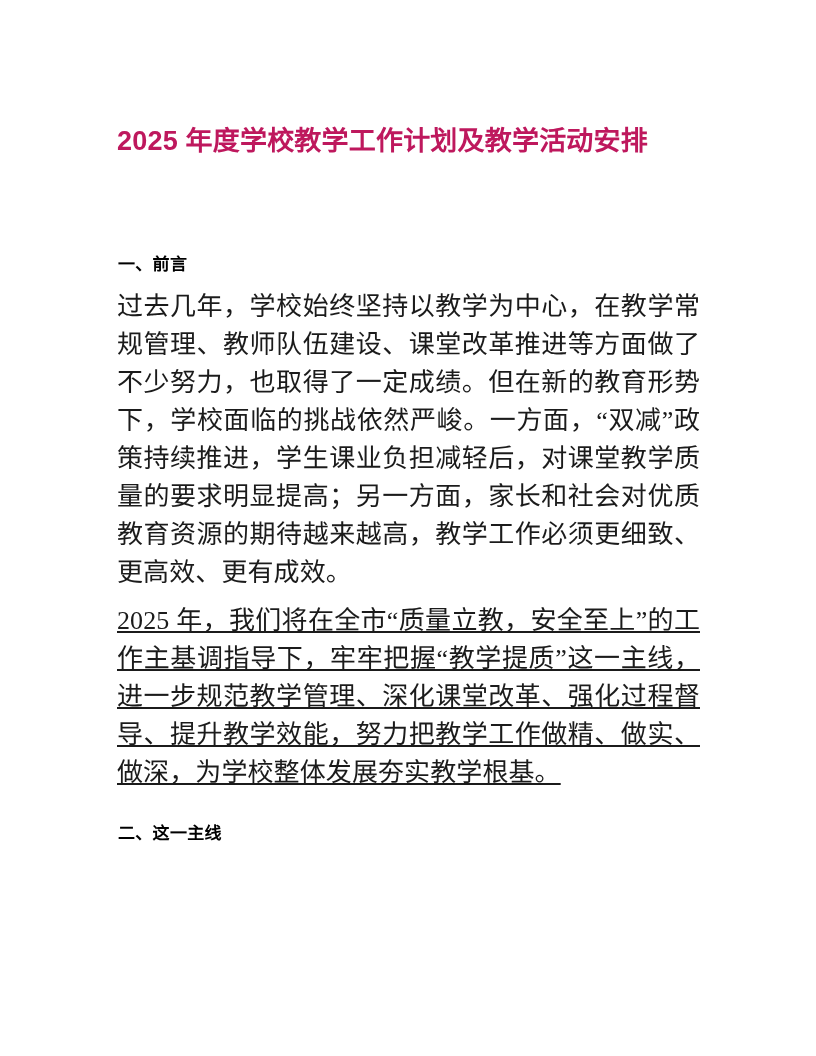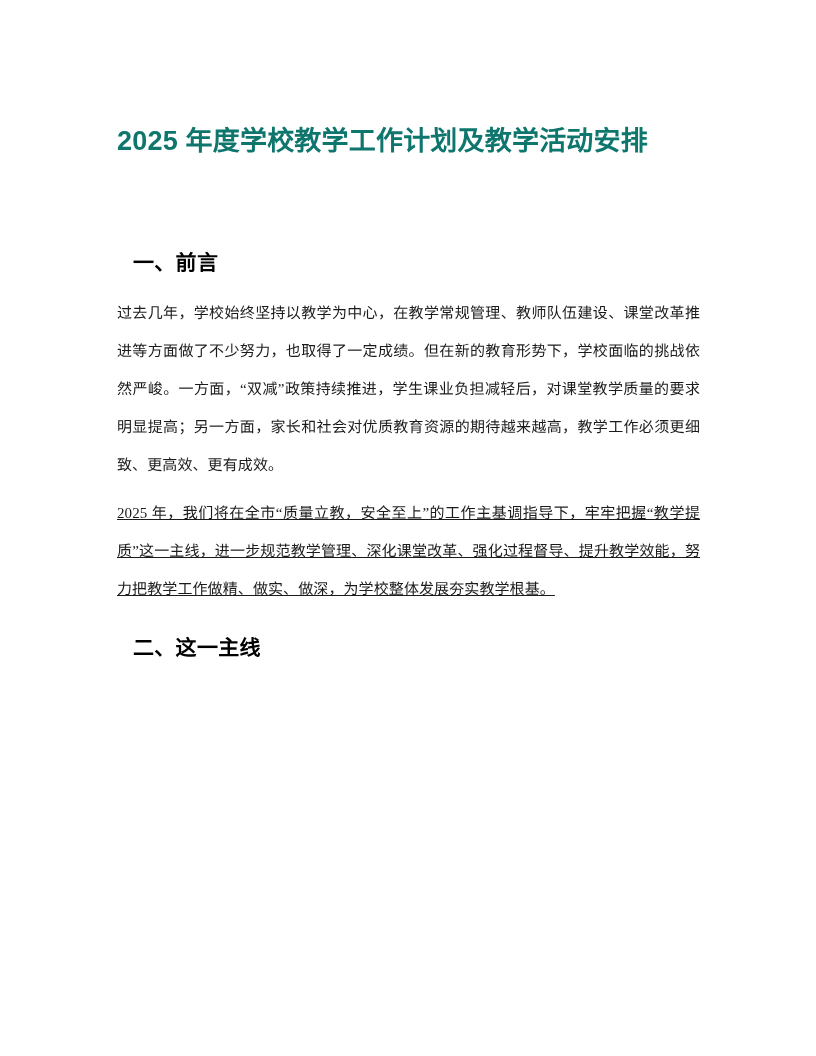--- a/index.html
+++ b/index.html
@@ -25,50 +25,50 @@
     top: 0;
     width: 583px;
   }
 
   
   .doc-title {
     font-family: "Liberation Sans", "DejaVu Sans", sans-serif;
     font-weight: bold;
     font-size: 27px;
     line-height: 34px;
-    color: #0f766e;
+    color: #be185d;
     letter-spacing: 0.2px;
     margin: 0;
     padding-top: 124px;
     white-space: nowrap;
   }
 
   
   .section-heading {
-    font-family: Liberation Mono, monospace;
+    font-family: Liberation Sans, sans-serif;
     font-weight: bold;
-    font-size: 21px;
+    font-size: 17px;
     line-height: 26px;
     color: #000000;
-    margin: 16px;
+    margin: 1px;
     letter-spacing: 0.3px;
   }
 
   .section-heading.first {
     margin-top: 94px;
   }
 
   .section-heading.later {
     margin-top: 29px;
   }
 
   
   .body-para {
     font-family: "Liberation Serif", "DejaVu Serif", serif;
-    font-size: 15px;
+    font-size: 26px;
     line-height: 38px;
     color: #1b1b1b;
     margin: 0;
     text-align: justify;
     text-justify: inter-ideograph;
     letter-spacing: 0.1px;
   }
 
   .section-heading + .body-para {
     margin-top: 10px;

